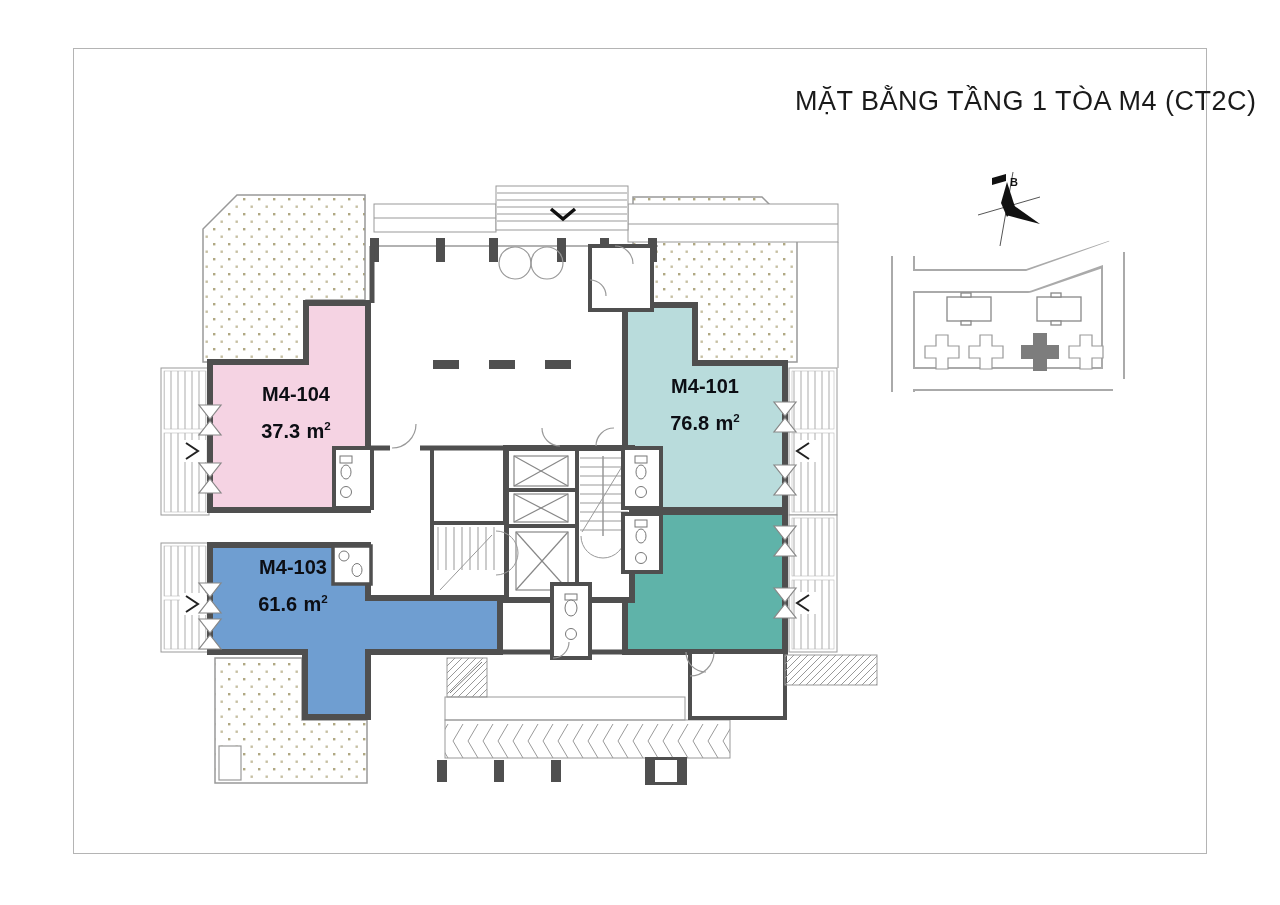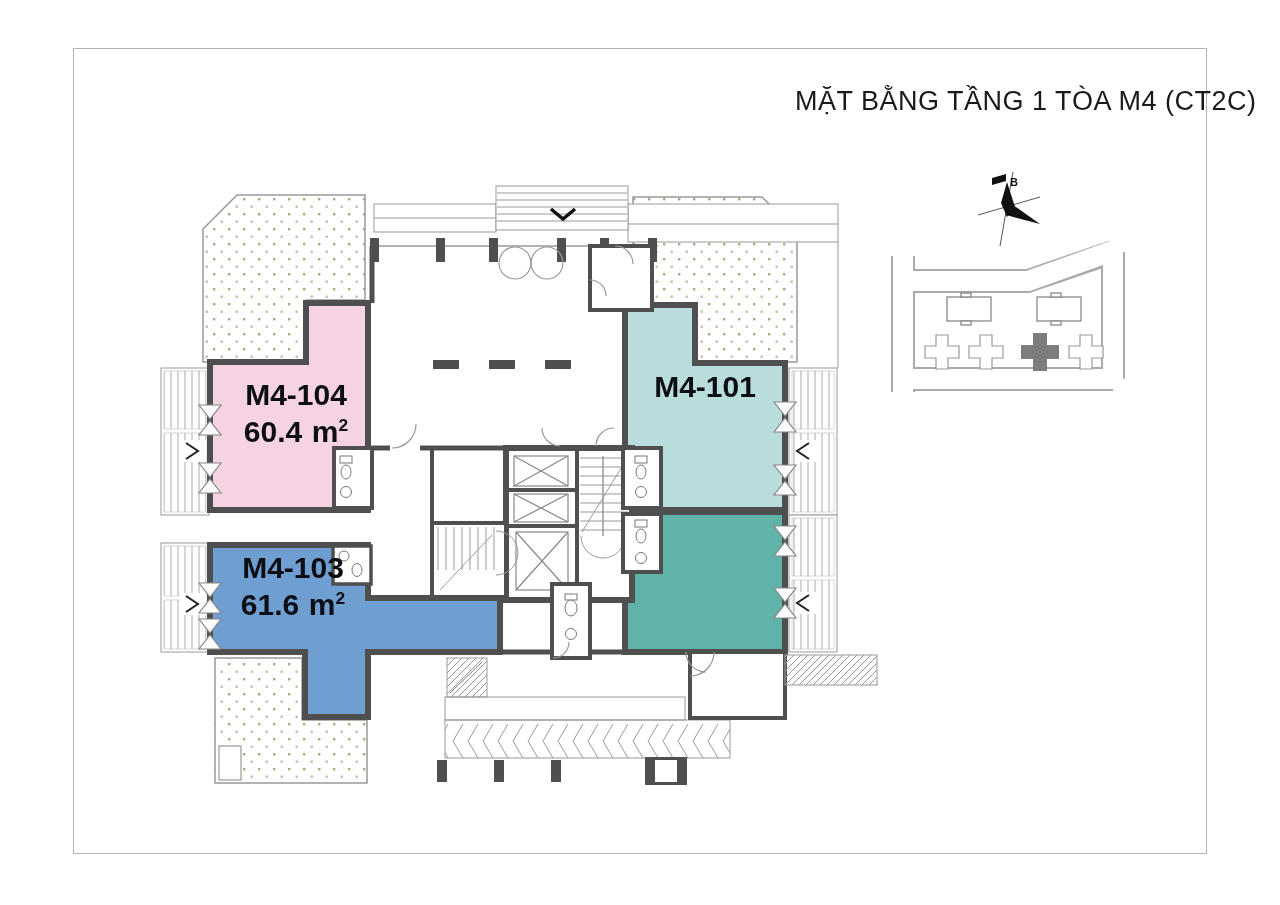--- a/index.html
+++ b/index.html
@@ -4,21 +4,21 @@
 <style>
   html,body{margin:0;padding:0;background:#fff;}
   .canvas{position:relative;width:1280px;height:905px;background:#fff;overflow:hidden;
           font-family:"Liberation Sans", sans-serif;}
   .frame{position:absolute;left:73px;top:48px;width:1132px;height:804px;
          border:1px solid #b4b4b4;background:#fff;}
   svg.plan{position:absolute;left:0;top:0;width:1280px;height:905px;}
   .title{position:absolute;left:795px;top:86px;width:398px;text-align:center;
          font-size:27px;color:#1a1a1a;letter-spacing:.5px;white-space:nowrap;}
   .apt-label{position:absolute;width:170px;text-align:center;color:#0c0e14;
-             font-weight:bold;font-size:30px;line-height:31px;cursor:default;}
+             font-weight:bold;font-size:20px;line-height:31px;cursor:default;}
   .apt-label sup{font-size:.58em;}
   .apt-label .unit{margin-left:.32em;}
   .lbl-104{left:211px;top:379px;}
   .lbl-101{left:620px;top:371px;}
   .lbl-103{left:208px;top:552px;}
   .lbl-102{left:620px;top:585px;}
 </style>
 </head>
 <body>
 
@@ -266,22 +266,23 @@
       <polygon points="1007,182 1015,207 1007,217 1001,203" fill="#111"></polygon>
       <polygon points="1009,202 1040,224 1006,215" fill="#111"></polygon>
       <text x="1010" y="186" font-size="11" font-weight="bold" fill="#111">B</text>
     </g>
   </svg>
 
   <div class="title">MẶT BẰNG TẦNG 1 TÒA M4 (CT2C)</div>
 
   <div class="apt-label lbl-104">
     <div>M4-104</div>
-    <div><span>60.4</span><span class="unit">m</span><sup>2</sup></div>
+    <div><span>37.3</span><span class="unit">m</span><sup>2</sup></div>
   </div>
   <div class="apt-label lbl-101">
     <div>M4-101</div>
+    <div><span>76.8</span><span class="unit">m</span><sup>2</sup></div>
   </div>
   <div class="apt-label lbl-103">
     <div>M4-103</div>
     <div><span>61.6</span><span class="unit">m</span><sup>2</sup></div>
   </div>
 </div>
 
 </body></html>

